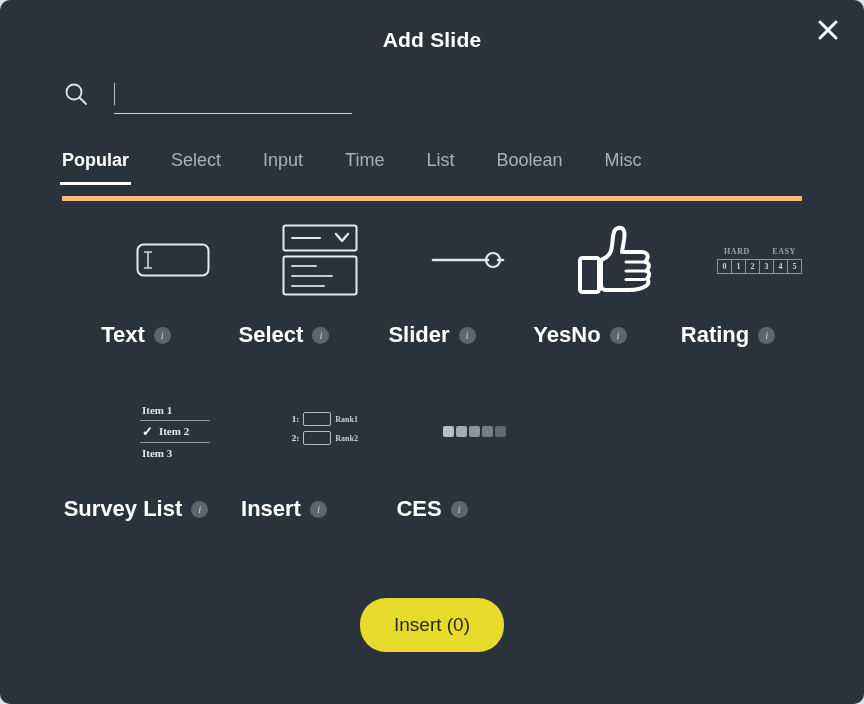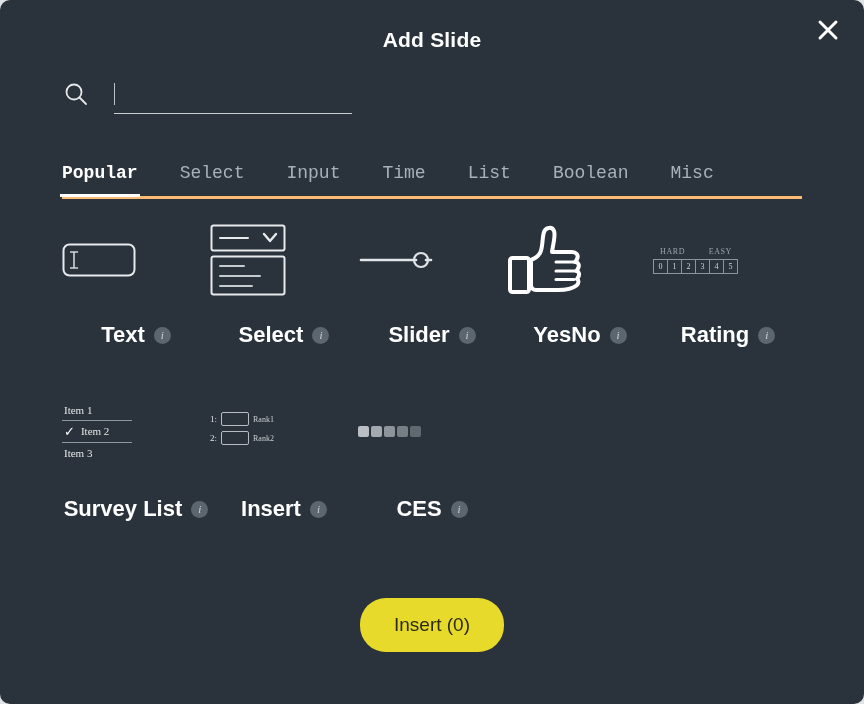--- a/index.html
+++ b/index.html
@@ -82,23 +82,22 @@
   }
   .search-input::placeholder { color: #9aa3ab; opacity: 1; }
 
   .tabs {
     position: absolute;
     left: 62px;
     top: 150px;
     width: 740px;
     height: 46px;
     display: flex;
-    align-items: flex-end;
-    border-bottom: 3px solid #fdba74;
-    font-family: Liberation Mono, monospace;
+    align-items: flex-start;
+    border-bottom: 5px solid #fdba74;
   }
   .tab {
     color: #a8b1b9;
     font-size: 18px;
     padding: 0 0 13px 0;
     margin-right: 42px;
     cursor: pointer;
     position: relative;
     white-space: nowrap;
   }
@@ -131,21 +130,22 @@
     display: flex;
     flex-direction: column;
     align-items: center;
     cursor: pointer;
   }
   .icon-area {
     height: 92px;
     width: 100%;
     display: flex;
     align-items: center;
-    justify-content: flex-start;
+    justify-content: flex-end;
+    font-weight: bold;
   }
   .icon-area.small { height: 82px; }
   .label-area {
     margin-top: 16px;
     display: flex;
     align-items: center;
     justify-content: center;
     gap: 9px;
   }
   .label-area.r2 { margin-top: 24px; }

